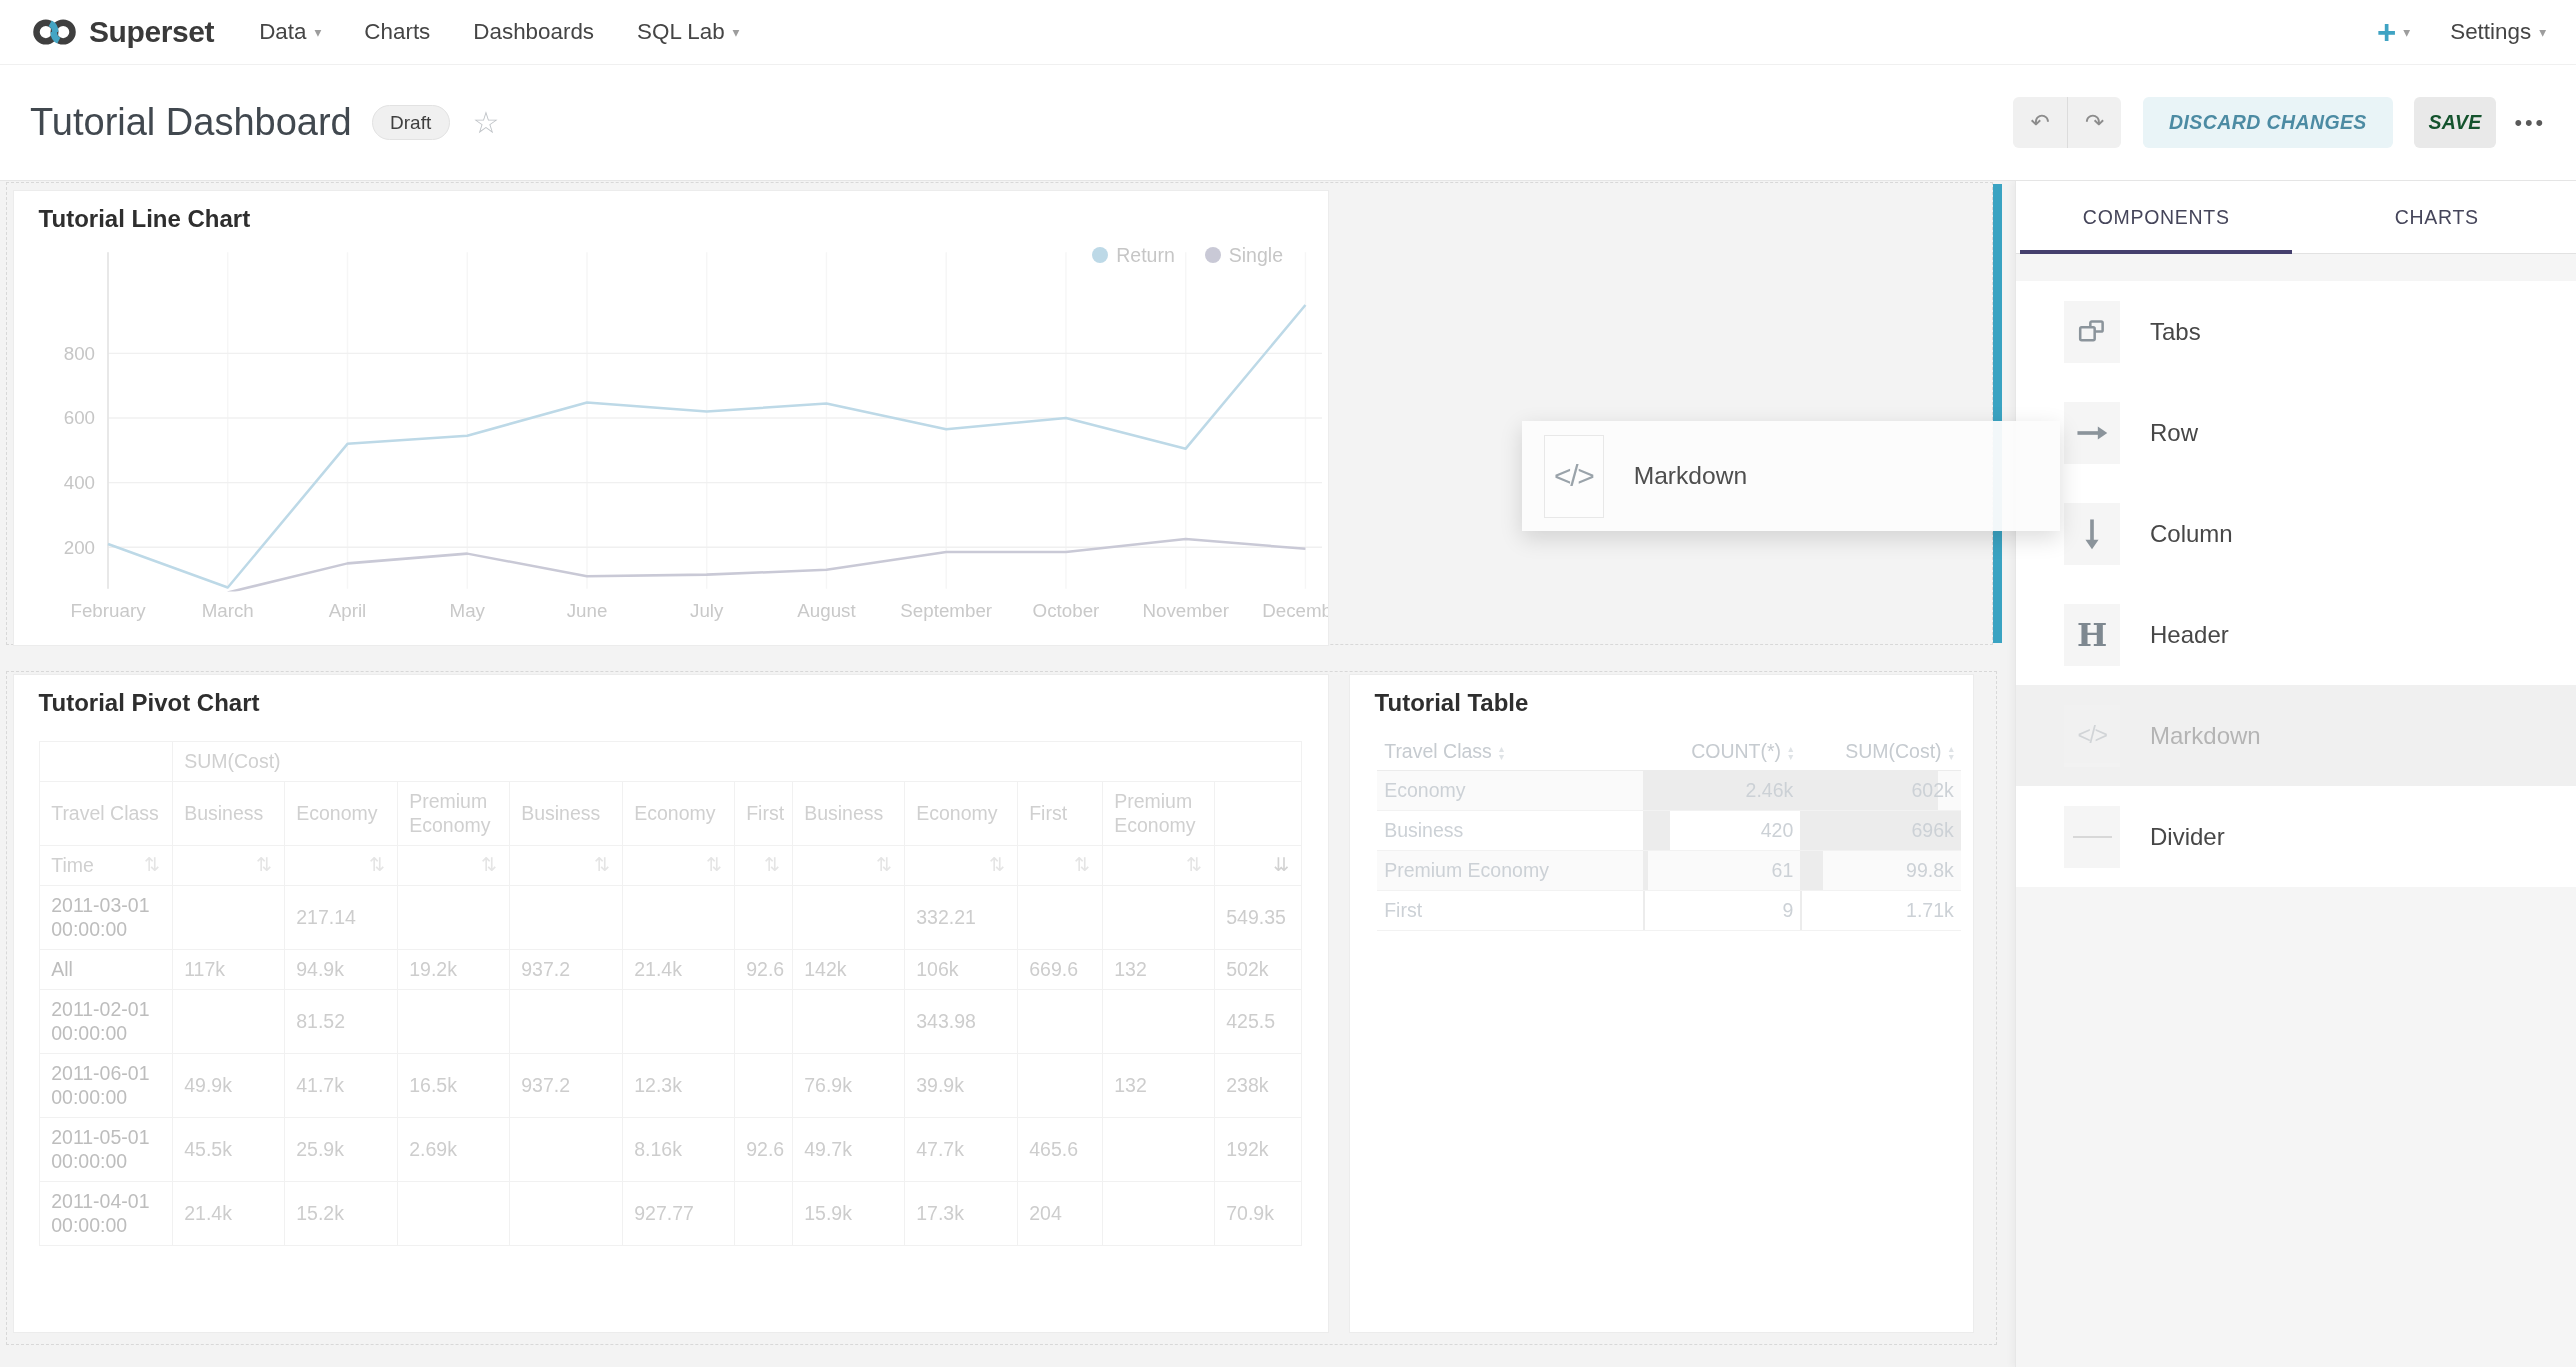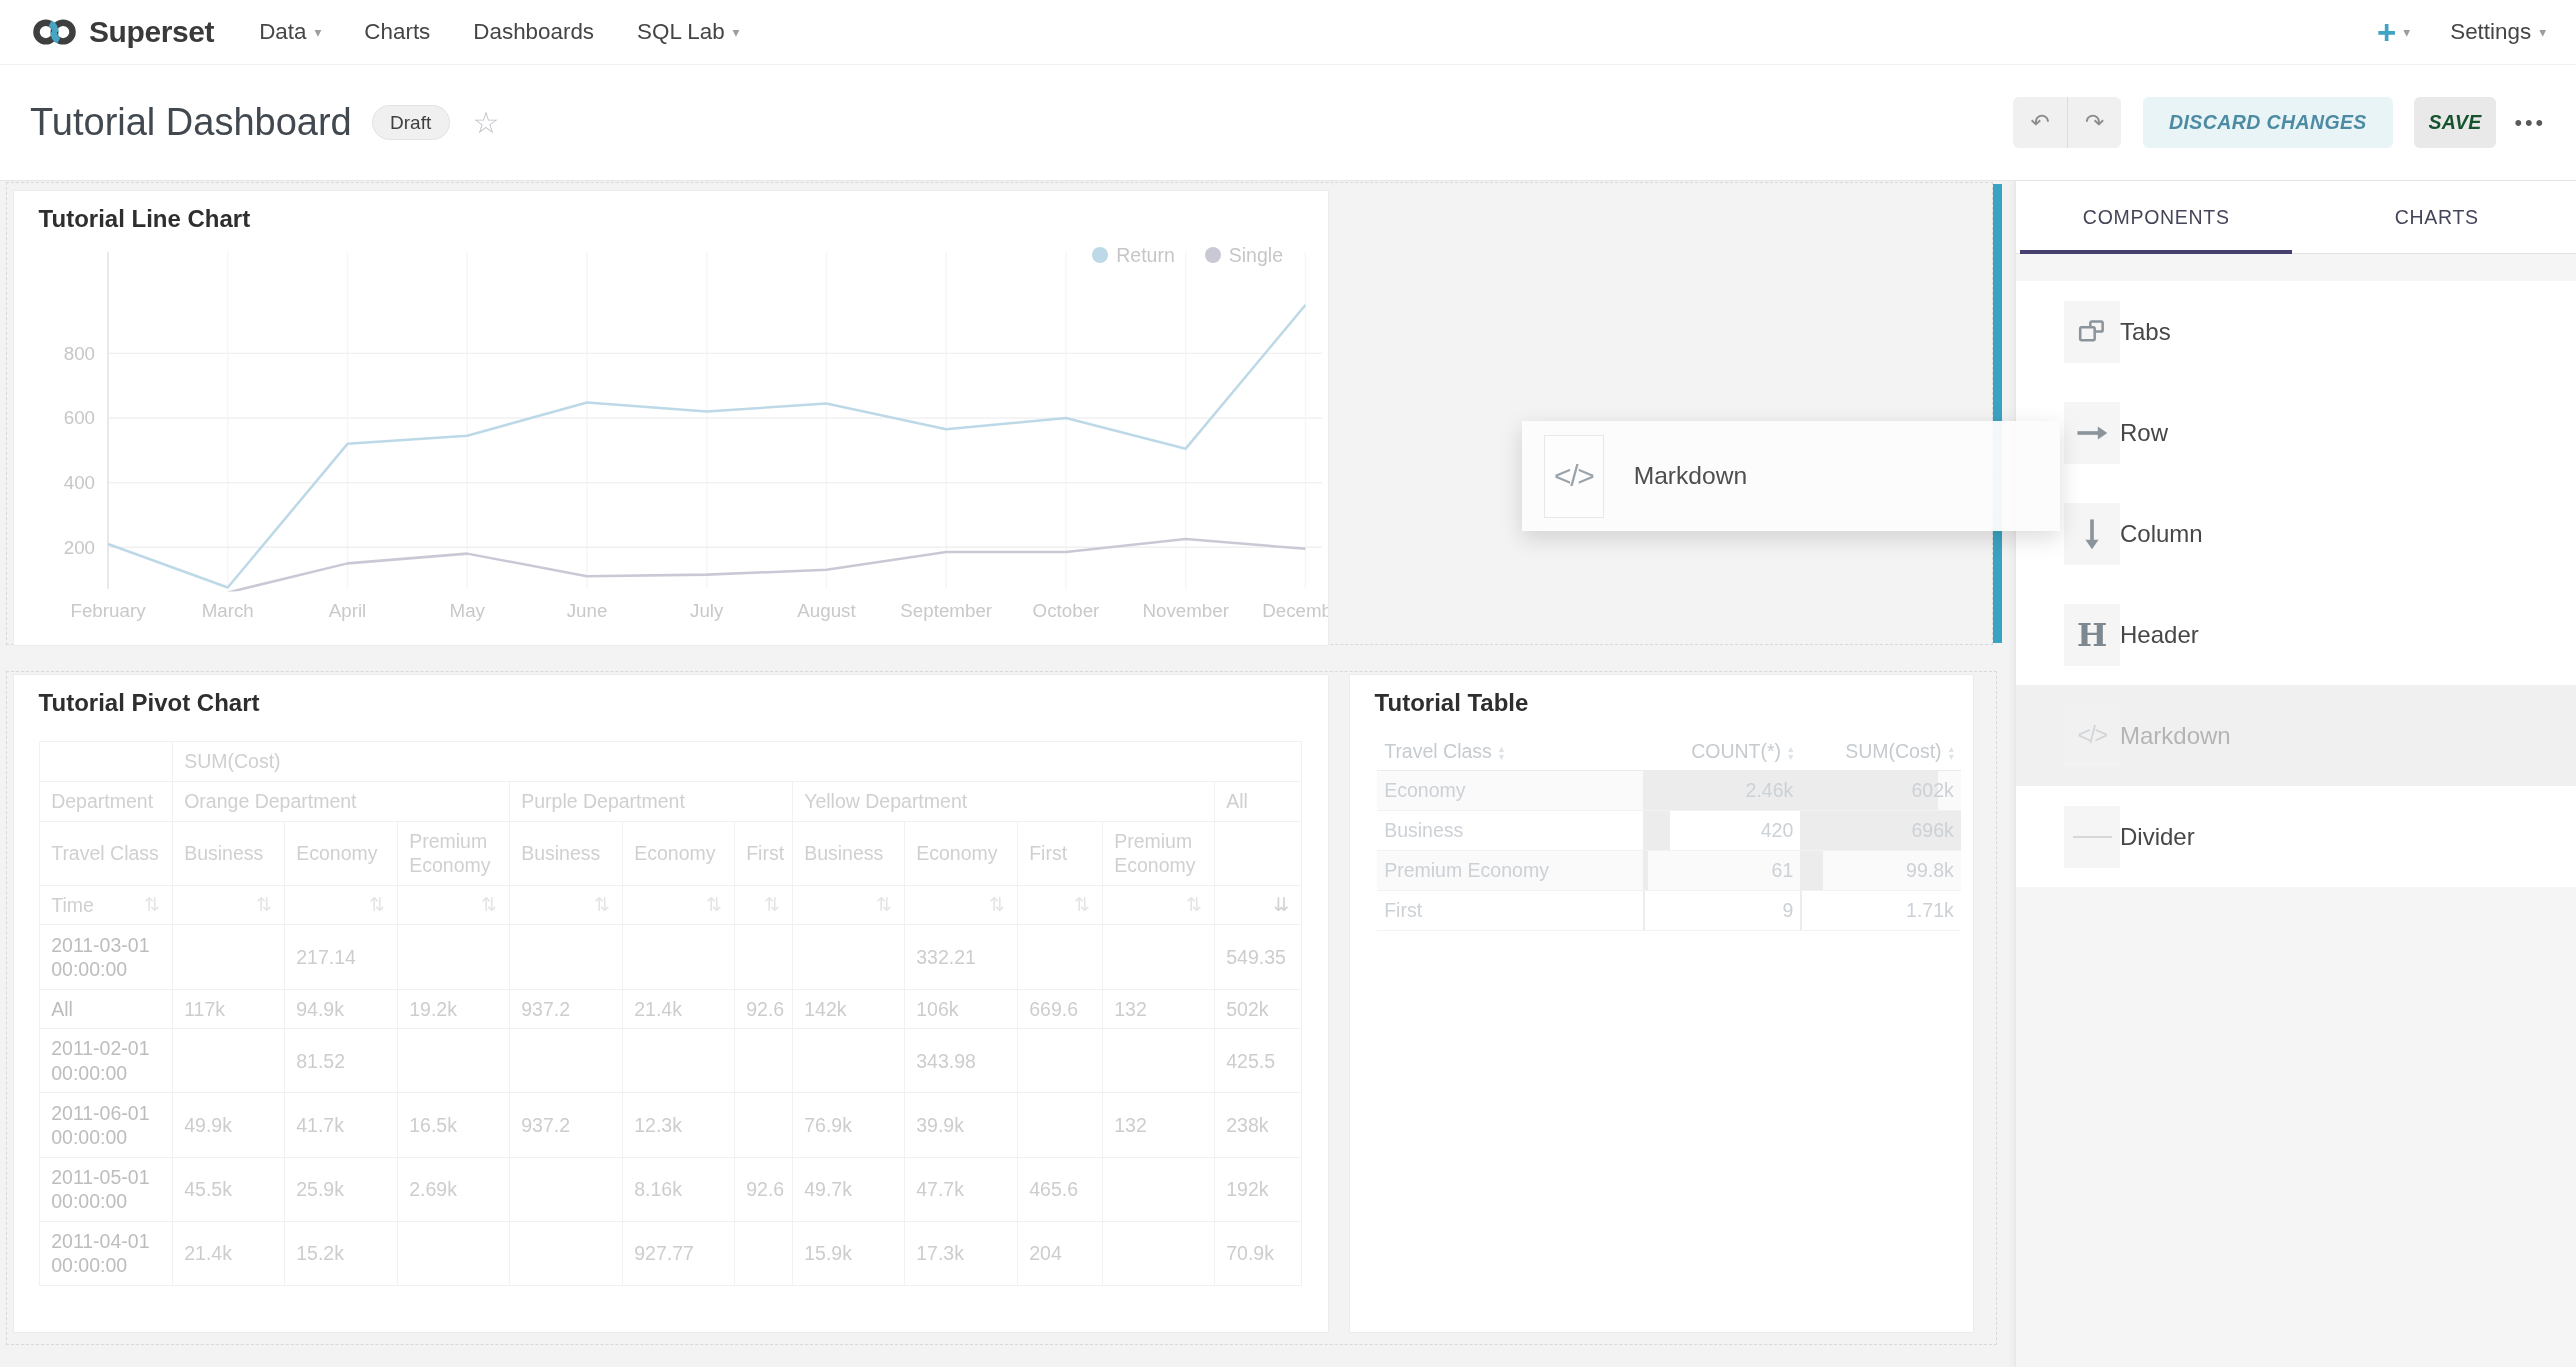--- a/index.html
+++ b/index.html
@@ -75,21 +75,21 @@
           color:#dfe3e6;vertical-align:middle;margin-left:7.2px;font-family:"DejaVu Sans",sans-serif;}
 
   
   .sidebar{position:absolute;left:2015px;top:181px;width:561px;height:1187px;background:#fff;
            border-left:0.7px solid #e7e7e7;box-shadow:-2.9px 0 7.2px rgba(0,0,0,0.04);z-index:8;}
   .tabs{display:flex;height:72px;border-bottom:0.7px solid #e2e2e2;}
   .tab{flex:1;display:flex;align-items:center;justify-content:center;font-size:19.5px;
        letter-spacing:0.7px;color:#45455a;position:relative;cursor:pointer;}
   .tab-underline{position:absolute;left:4.3px;right:4.3px;bottom:-0.7px;height:3.6px;background:#45406e;}
   .tab-strip{height:27.4px;background:#f5f5f5;}
-  .comp-item{height:101px;display:flex;align-items:center;padding-left:48px;background:#fff;}
+  .comp-item{height:101px;display:flex;align-items:center;padding-left:48px;gap:30px;background:#fff;}
   .comp-item.dragging{background:#f0f0f0;}
   .comp-item.dragging > *{opacity:0.35;}
   .icon-box{width:56px;height:62px;background:#f5f5f5;display:flex;align-items:center;justify-content:center;flex:none;}
   .comp-label{font-size:24px;color:#474747;}
   .sidebar-rest{position:absolute;left:0;right:0;top:706px;bottom:0;background:#f5f5f5;}
   .md-glyph{font-size:23px;color:#9aa3aa;letter-spacing:-1.4px;font-weight:400;}
   .serif-h{font-family:"DejaVu Serif",serif;font-size:32px;color:#7e8890;font-weight:700;line-height:1;}
   .div-line{display:block;width:39px;height:2.2px;background:#d8d8d8;}
 
   
@@ -238,27 +238,20 @@
             <col style="width:85px">
             <col style="width:112px">
             <col style="width:87px">
           </colgroup>
           <tbody>
             <tr>
               <th></th>
               <th class="hdr" colspan="11">SUM(Cost)</th>
             </tr>
             <tr>
-              <th class="hdr">Department</th>
-              <th class="hdr" colspan="3">Orange Department</th>
-              <th class="hdr" colspan="3">Purple Department</th>
-              <th class="hdr" colspan="4">Yellow Department</th>
-              <th class="hdr" colspan="1">All</th>
-            </tr>
-            <tr>
               <th class="hdr">Travel Class</th>
               <th class="hdr">Business</th>
               <th class="hdr">Economy</th>
               <th class="hdr">Premium Economy</th>
               <th class="hdr">Business</th>
               <th class="hdr">Economy</th>
               <th class="hdr">First</th>
               <th class="hdr">Business</th>
               <th class="hdr">Economy</th>
               <th class="hdr">First</th>

